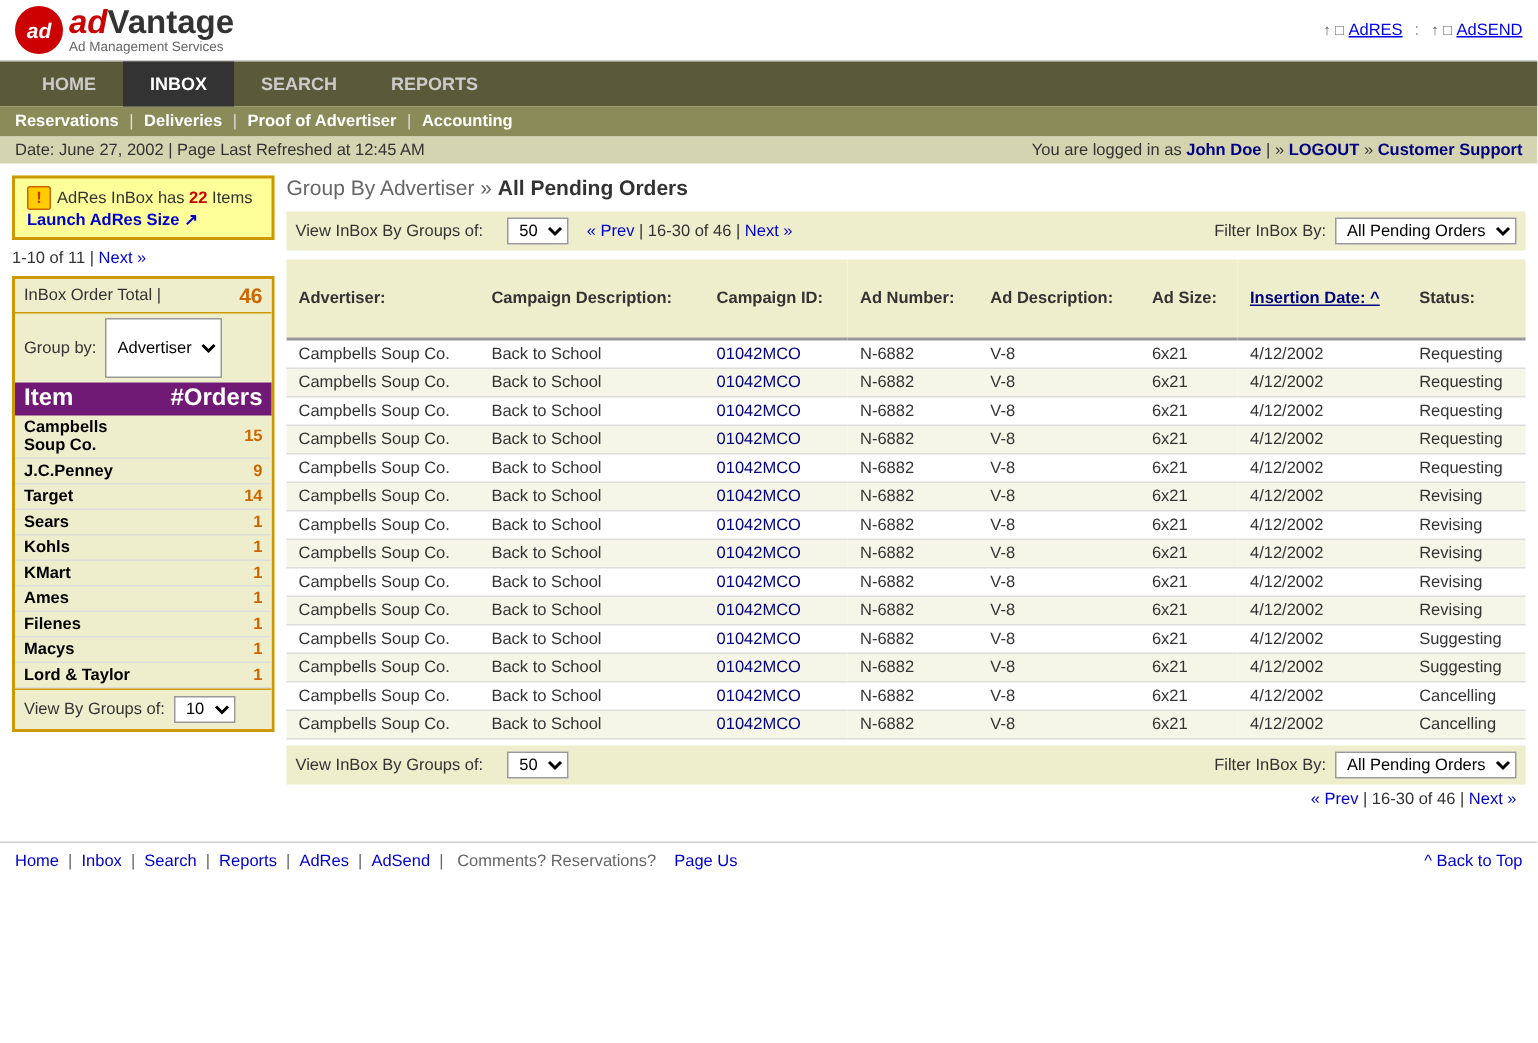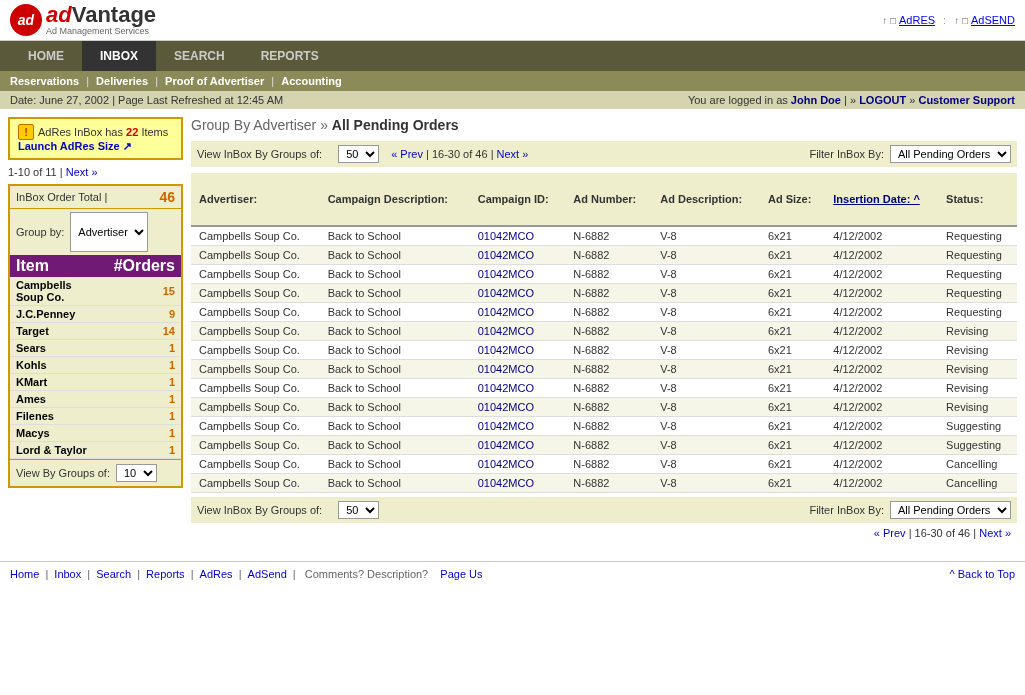--- a/index.html
+++ b/index.html
@@ -479,20 +479,20 @@
     <a href="#">Inbox</a>
     <span> | </span>
     <a href="#">Search</a>
     <span> | </span>
     <a href="#">Reports</a>
     <span> | </span>
     <a href="#">AdRes</a>
     <span> | </span>
     <a href="#">AdSend</a>
     <span> | </span>
-    <span>Comments? Description?</span>
+    <span>Comments? Reservations?</span>
     <span> </span>
     <a href="#">Page Us</a>
   </div>
   <div class="back-to-top">
     <a href="#">^ Back to Top</a>
   </div>
 </div>
 
 </body></html>

